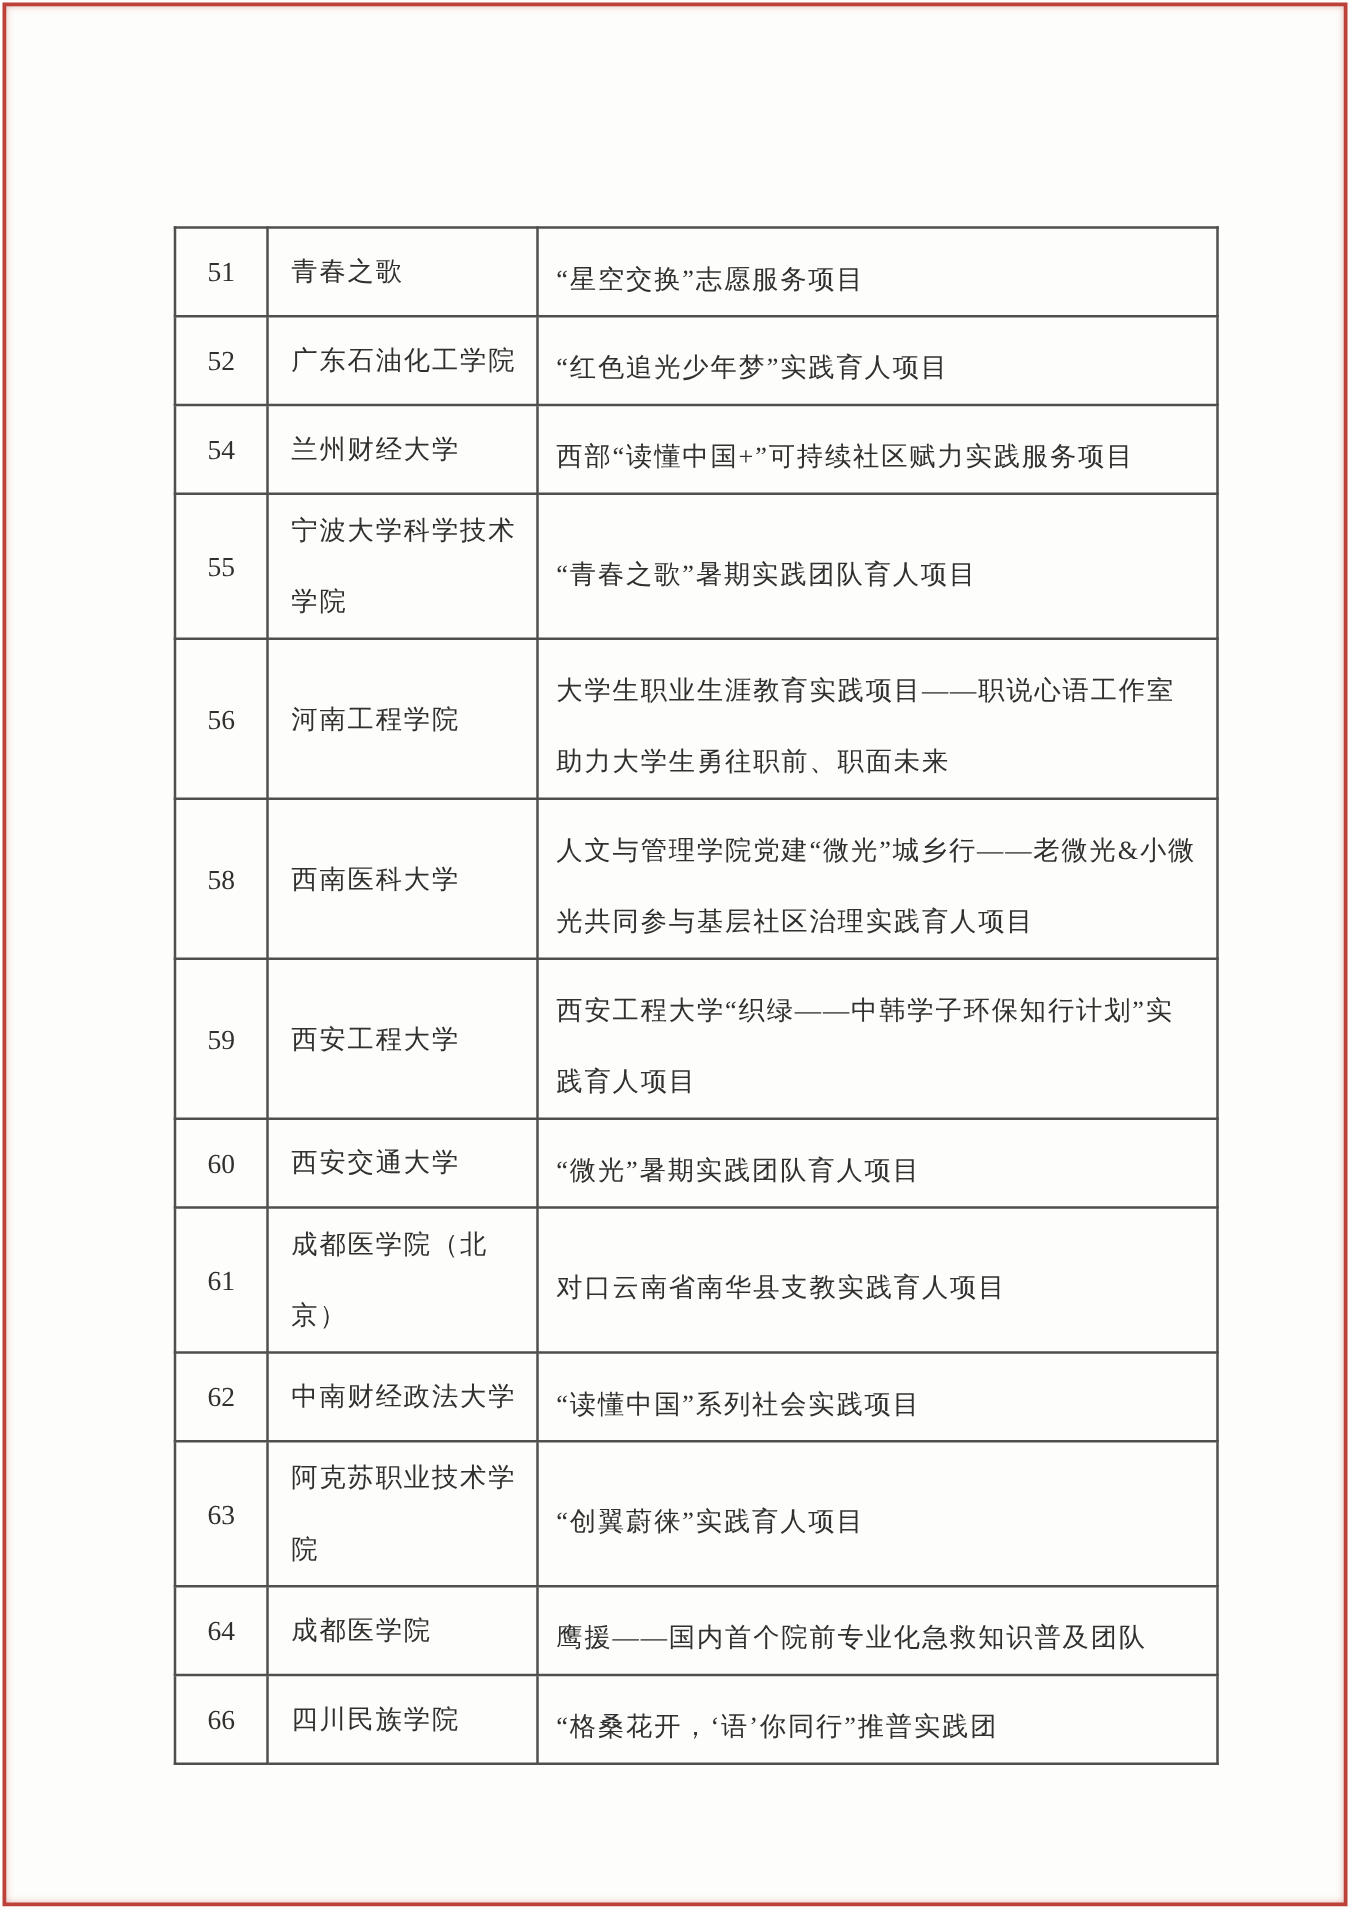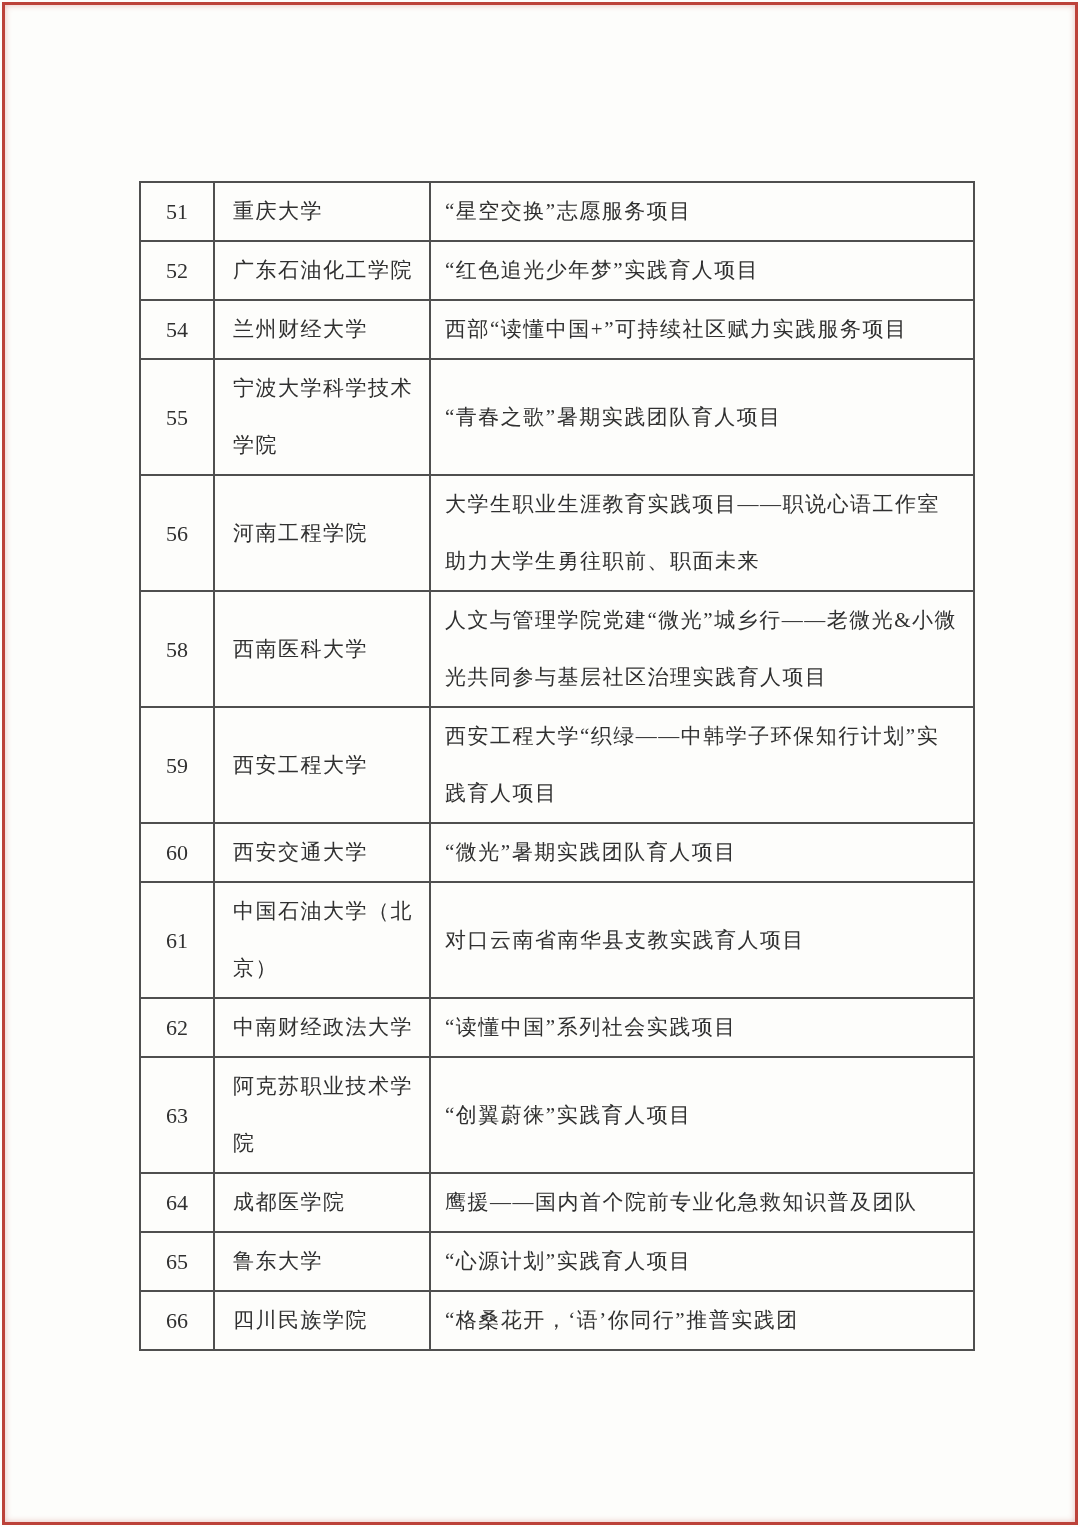--- a/index.html
+++ b/index.html
@@ -50,38 +50,38 @@
   col.c-school  { width: 216px; }
   col.c-project { width: 544px; }
   td.no {
     text-align: center;
     font-size: 22px;
     letter-spacing: 0;
     font-family: "Liberation Serif", "DejaVu Serif", serif;
     margin-top: 43px;
   }
   td.school  { padding: 0 12px 0 18px; }
-  td.project { padding: 0 12px 0 14px; }
+  td.project { padding: 12px 12px 0 14px; }
 </style>
 </head>
 <body>
 
 <div class="page">
   <div class="frame"></div>
 
   <table class="doc-table">
     <colgroup>
       <col class="c-no">
       <col class="c-school">
       <col class="c-project">
     </colgroup>
     <tbody>
         <tr>
         <td class="no">51</td>
-        <td class="school">重庆大学</td>
+        <td class="school">青春之歌</td>
         <td class="project">“星空交换”志愿服务项目</td>
       </tr>
         <tr>
         <td class="no">52</td>
         <td class="school">广东石油化工学院</td>
         <td class="project">“红色追光少年梦”实践育人项目</td>
       </tr>
         <tr>
         <td class="no">54</td>
         <td class="school">兰州财经大学</td>
@@ -107,43 +107,38 @@
         <td class="school">西安工程大学</td>
         <td class="project">西安工程大学“织绿——中韩学子环保知行计划”实践育人项目</td>
       </tr>
         <tr>
         <td class="no">60</td>
         <td class="school">西安交通大学</td>
         <td class="project">“微光”暑期实践团队育人项目</td>
       </tr>
         <tr>
         <td class="no">61</td>
-        <td class="school">中国石油大学（北京）</td>
+        <td class="school">成都医学院（北京）</td>
         <td class="project">对口云南省南华县支教实践育人项目</td>
       </tr>
         <tr>
         <td class="no">62</td>
         <td class="school">中南财经政法大学</td>
         <td class="project">“读懂中国”系列社会实践项目</td>
       </tr>
         <tr>
         <td class="no">63</td>
         <td class="school">阿克苏职业技术学院</td>
         <td class="project">“创翼蔚徕”实践育人项目</td>
       </tr>
         <tr>
         <td class="no">64</td>
         <td class="school">成都医学院</td>
         <td class="project">鹰援——国内首个院前专业化急救知识普及团队</td>
       </tr>
         <tr>
-        <td class="no">65</td>
-        <td class="school">鲁东大学</td>
-        <td class="project">“心源计划”实践育人项目</td>
-      </tr>
-        <tr>
         <td class="no">66</td>
         <td class="school">四川民族学院</td>
         <td class="project">“格桑花开，‘语’你同行”推普实践团</td>
       </tr>
       </tbody>
   </table>
 </div>
 
 </body></html>

